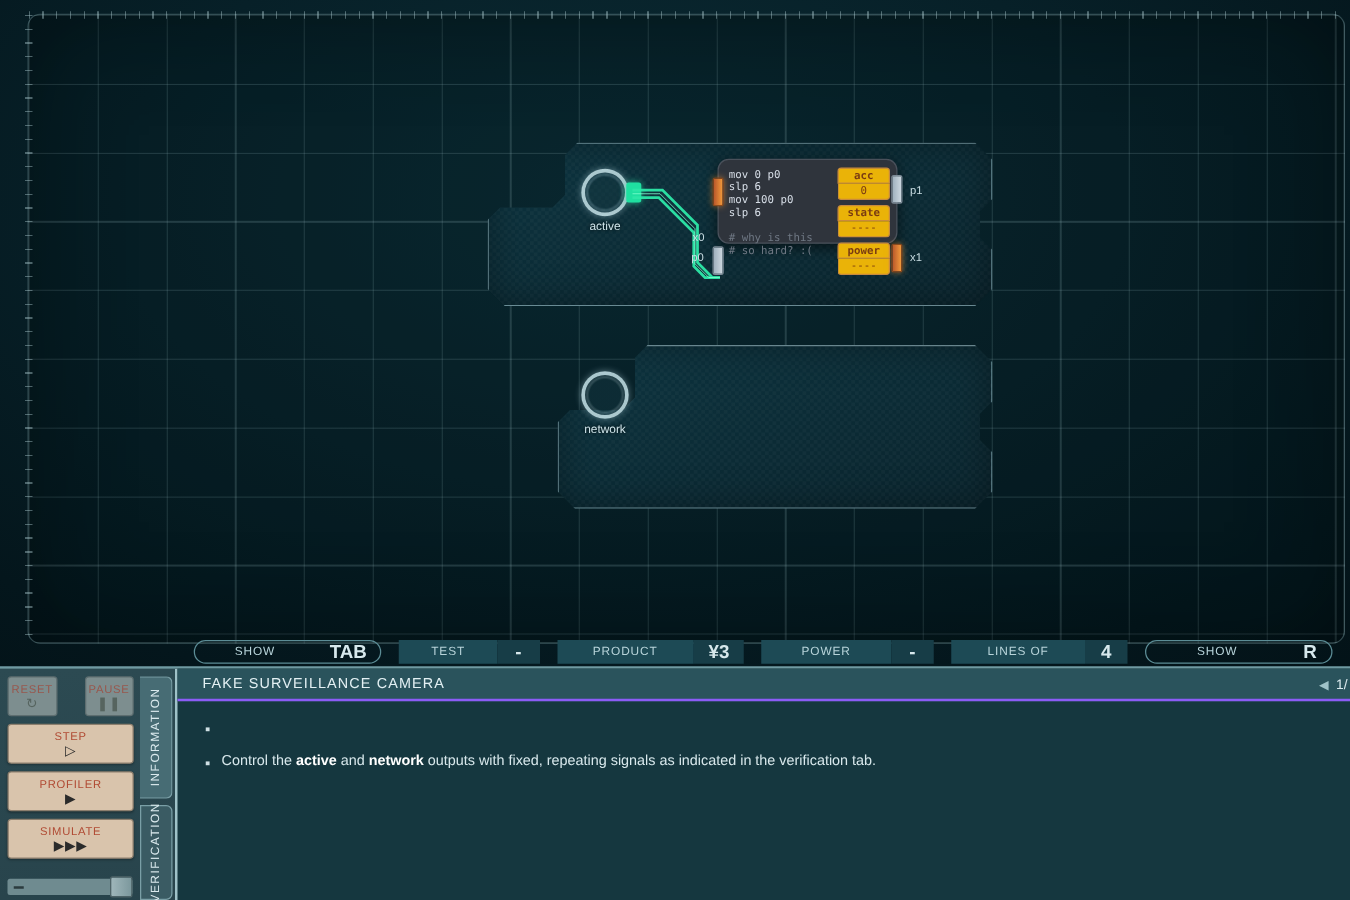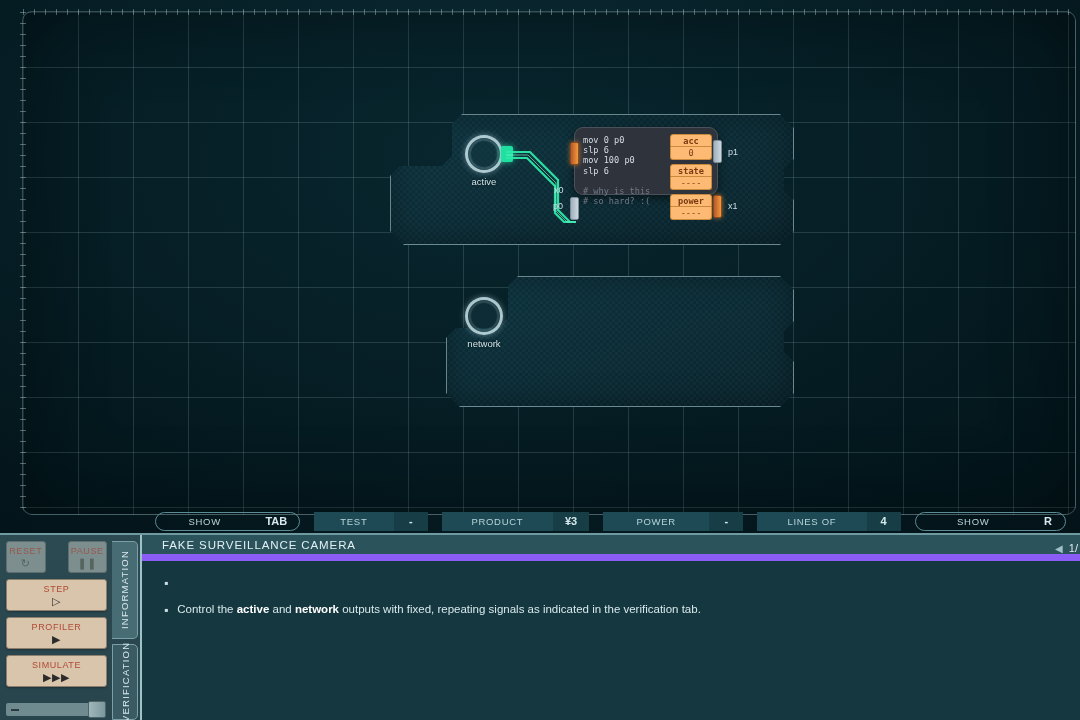--- a/index.html
+++ b/index.html
@@ -86,21 +86,21 @@
     position:absolute;left:8px;top:7px;width:96px;
     font-family:"DejaVu Sans Mono", monospace;font-size:8.6px;line-height:10.2px;
   }
   .code-line{color:#d6dde6;white-space:pre;}
   .code-line.comment{color:#6f7884;}
   .code-gap{height:10px;}
 
   #registers{position:absolute;right:5px;top:6px;width:42px;}
   .reg-group{margin-bottom:4px;}
   .reg-cell{
-    background:#fdba74;color:#7a3b12;
+    background:#eab308;color:#7a3b12;
     font-family:"DejaVu Sans Mono", monospace;font-size:8.6px;
     text-align:center;line-height:13px;height:13px;
     border:1px solid #c98a3c;
   }
   .reg-cell.name{border-radius:3px 3px 0 0;font-weight:bold;}
   .reg-cell.val{border-radius:0 0 3px 3px;border-top:none;}
 
   .port{position:absolute;width:9px;height:23px;border-radius:2px;
     background:linear-gradient(90deg,#9fb0bd,#cdd8e0);
     border:1px solid #7d8b97;}
@@ -113,21 +113,21 @@
     position:absolute;left:0;top:509px;width:1080px;height:24px;
     display:flex;align-items:center;gap:0;
   }
   .tb-item{display:flex;align-items:center;height:19px;margin-right:14px;}
   .tb-chip{
     background:#1d4a55;color:#b8d4da;font-size:9.5px;letter-spacing:.7px;
     padding:0 14px;height:19px;line-height:19px;text-align:center;
     font-family:"Liberation Sans",sans-serif;
   }
   .tb-val{
-    background:#173d47;color:#d7e8ec;font-size:11px;font-weight:bold;
+    background:#173d47;color:#d7e8ec;font-size:15px;font-weight:bold;
     padding:0 12px;height:19px;line-height:19px;text-align:center;min-width:34px;
   }
   .tb-item.outlined{border:1px solid #5c8d96;border-radius:10px;overflow:hidden;background:transparent;}
   .tb-item.outlined .tb-chip{background:transparent;}
   .tb-item.outlined .tb-val{background:transparent;}
   #tb-spacer-left{width:155px;flex:0 0 155px;}
 
   
   #bottom{
     position:absolute;left:0;top:533px;width:1080px;height:187px;
@@ -167,21 +167,21 @@
     cursor:pointer;
   }
   .vtab.active{background:#476c74;border-right:none;}
   #vtab-information{height:104px;}
   #vtab-verification{height:76px;}
 
   
   #panel{flex:1;background:#15373f;border-left:2px solid #9fc2c8;position:relative;}
   #panel-header{
     height:26px;background:#2a535c;display:flex;align-items:center;
-    padding-left:20px;border-bottom:7px solid #8b5cf6;
+    padding-left:20px;border-bottom:2px solid #8b5cf6;
   }
   #panel-title{color:#e3f0f3;font-size:11.5px;letter-spacing:.9px;}
   #pager{position:absolute;right:0;top:0;height:26px;display:flex;align-items:center;gap:6px;padding-right:2px;}
   #pager .chev{color:#9fc2c8;font-size:10px;}
   #pager .pageno{color:#dceaee;font-size:11px;}
   #panel-body{padding:14px 20px 0 22px;}
   .bullet-row{display:flex;margin-bottom:12px;}
   .bullet{color:#cfe0e4;font-size:12px;line-height:14px;margin-right:9px;margin-top:1px;}
   .bullet-text{color:#d8e8ec;font-size:11.5px;line-height:15.5px;max-width:700px;}
   .bullet-text b{color:#ffffff;font-weight:bold;}

